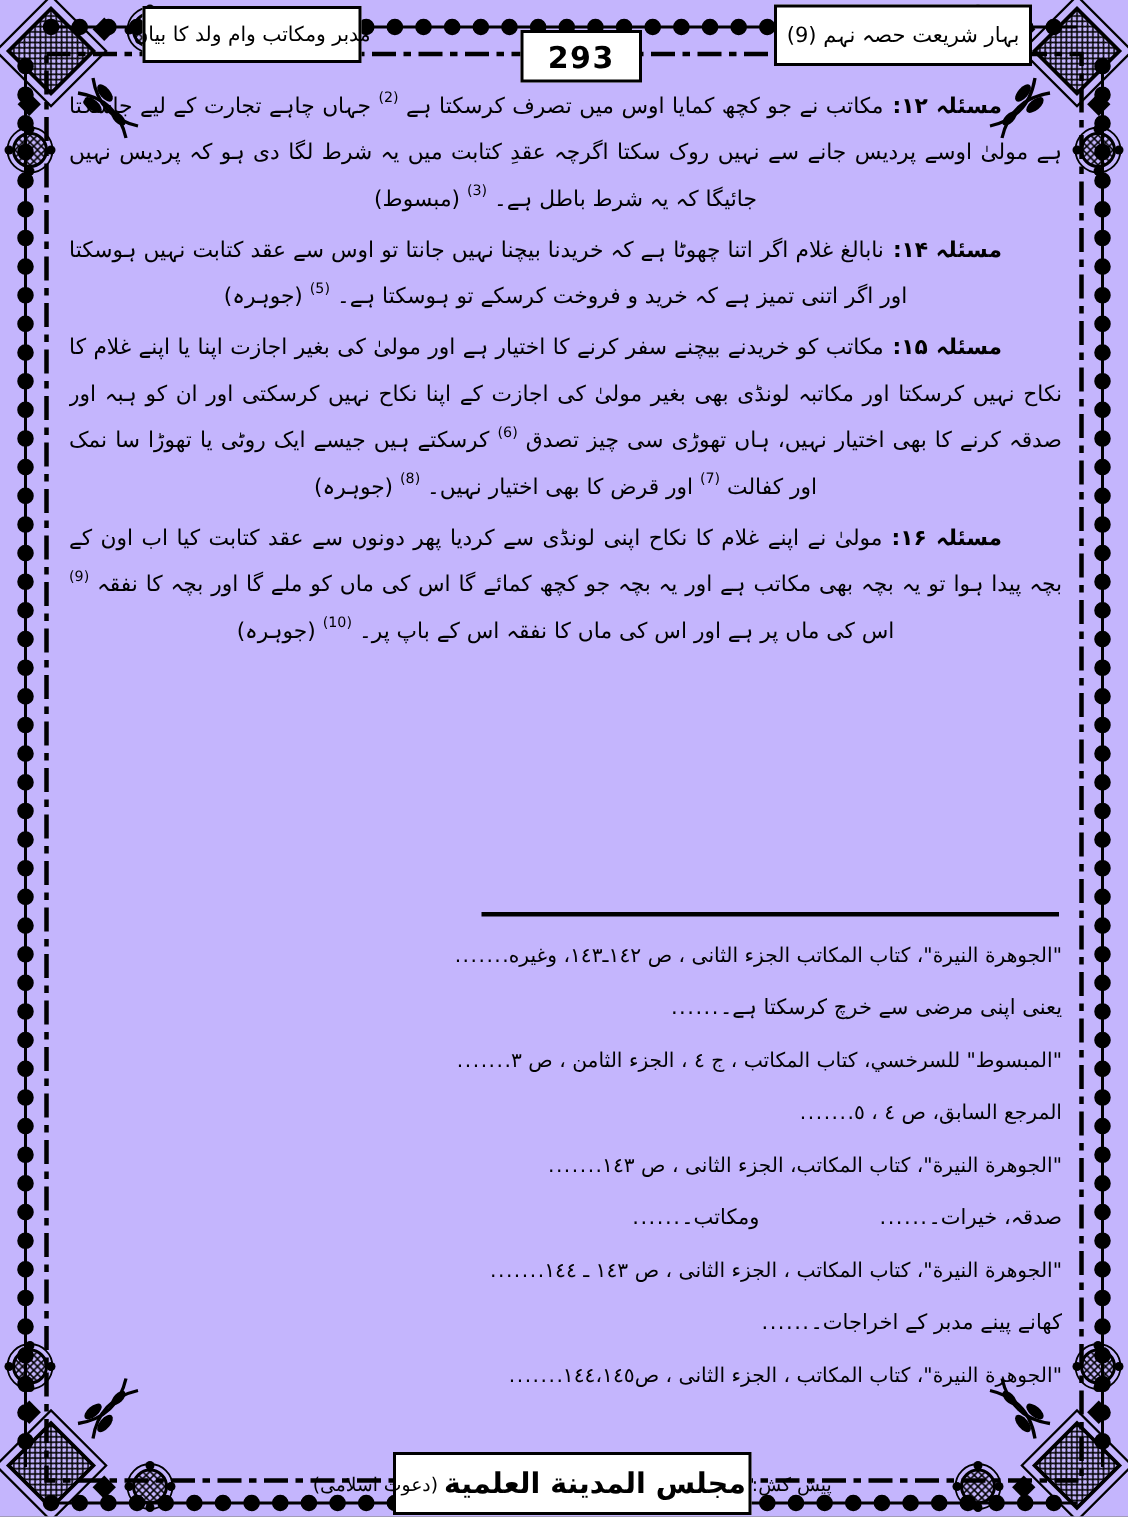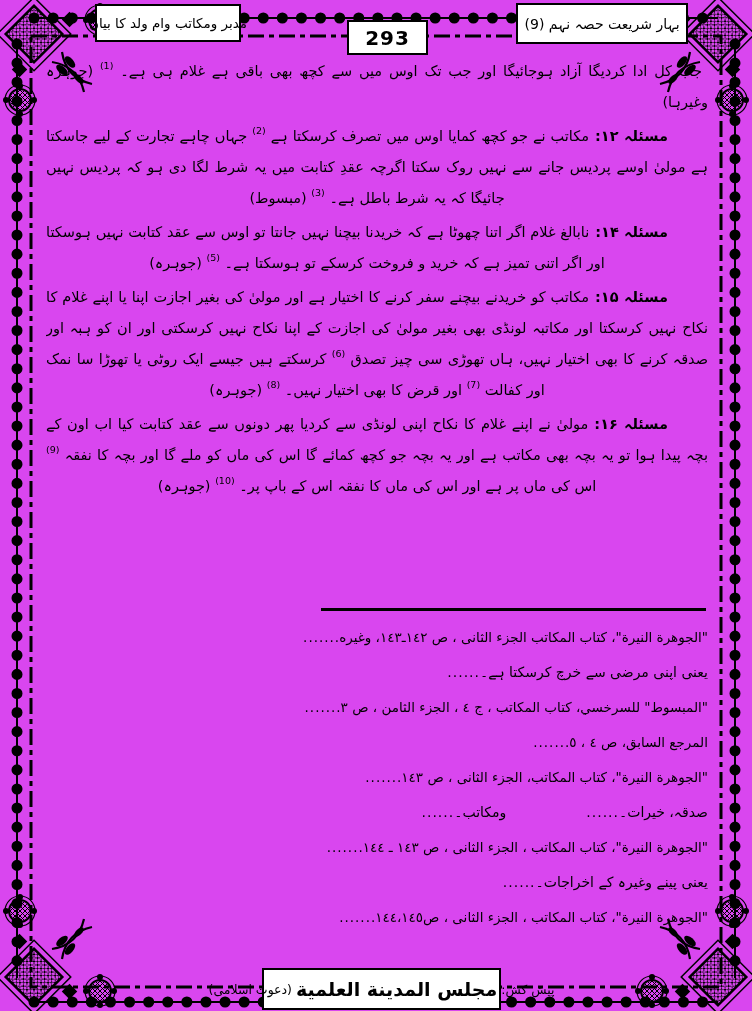--- a/index.html
+++ b/index.html
@@ -1,17 +1,17 @@
 <!DOCTYPE html>
 <html lang="ur"><head>
 <meta charset="utf-8">
 <style>
   html,body{margin:0;padding:0;background:#888;}
   .page{
-    position:relative;width:752px;height:1011px;background:#d946ef;
+    position:relative;width:752px;height:1011px;background:#c4b5fd;
     font-family:"DejaVu Sans",sans-serif;color:#000;overflow:hidden;margin:0 auto;
   }
   
   .frame{position:absolute;inset:0;z-index:1;}
   .beads{stroke:#000;stroke-width:11;stroke-linecap:round;stroke-dasharray:0.1 19;}
   .chainline{stroke:#000;stroke-width:2;}
   .dashdot{fill:none;stroke:#000;stroke-width:3;stroke-dasharray:16 5 5 5;}
   
   .hbox{
     position:absolute;background:#fff;border:2.5px solid #000;z-index:3;
@@ -103,21 +103,20 @@
     <span>مدبر ومکاتب وام ولد کا بیان</span>
   </div>
   <div class="hbox box-page">
     <span>293</span>
   </div>
   <div class="hbox box-book">
     <span>بہار شریعت حصہ نہم (9)</span>
   </div>
 
   <div class="content">
-    <p class="para first"><b class="m-label"></b><span>جب کل ادا کردیگا آزاد ہوجائیگا اور جب تک اوس میں سے کچھ بھی باقی ہے غلام ہی ہے۔ <sup>(1)</sup> (جوہرہ وغیرہا)</span></p>
     <p class="para"><b class="m-label">مسئلہ ۱۲:</b><span>مکاتب نے جو کچھ کمایا اوس میں تصرف کرسکتا ہے <sup>(2)</sup> جہاں چاہے تجارت کے لیے جاسکتا ہے مولیٰ اوسے پردیس جانے سے نہیں روک سکتا اگرچہ عقدِ کتابت میں یہ شرط لگا دی ہو کہ پردیس نہیں جائیگا کہ یہ شرط باطل ہے۔ <sup>(3)</sup> (مبسوط)</span></p>
     <p class="para"><b class="m-label">مسئلہ ۱۴:</b><span>نابالغ غلام اگر اتنا چھوٹا ہے کہ خریدنا بیچنا نہیں جانتا تو اوس سے عقد کتابت نہیں ہوسکتا اور اگر اتنی تمیز ہے کہ خرید و فروخت کرسکے تو ہوسکتا ہے۔ <sup>(5)</sup> (جوہرہ)</span></p>
     <p class="para"><b class="m-label">مسئلہ ۱۵:</b><span>مکاتب کو خریدنے بیچنے سفر کرنے کا اختیار ہے اور مولیٰ کی بغیر اجازت اپنا یا اپنے غلام کا نکاح نہیں کرسکتا اور مکاتبہ لونڈی بھی بغیر مولیٰ کی اجازت کے اپنا نکاح نہیں کرسکتی اور ان کو ہبہ اور صدقہ کرنے کا بھی اختیار نہیں، ہاں تھوڑی سی چیز تصدق <sup>(6)</sup> کرسکتے ہیں جیسے ایک روٹی یا تھوڑا سا نمک اور کفالت <sup>(7)</sup> اور قرض کا بھی اختیار نہیں۔ <sup>(8)</sup> (جوہرہ)</span></p>
     <p class="para"><b class="m-label">مسئلہ ۱۶:</b><span>مولیٰ نے اپنے غلام کا نکاح اپنی لونڈی سے کردیا پھر دونوں سے عقد کتابت کیا اب اون کے بچہ پیدا ہوا تو یہ بچہ بھی مکاتب ہے اور یہ بچہ جو کچھ کمائے گا اس کی ماں کو ملے گا اور بچہ کا نفقہ <sup>(9)</sup> اس کی ماں پر ہے اور اس کی ماں کا نفقہ اس کے باپ پر۔ <sup>(10)</sup> (جوہرہ)</span></p>
   </div>
 
   <div class="footnotes">
     <div class="fn-sep"></div>
 
     <div class="footnote">
@@ -150,21 +149,21 @@
         <span class="fn-text">ومکاتب۔</span>
         <span class="fn-dots">......</span>
       </div>
     </div>
 
     <div class="footnote">
       <span class="fn-text">"الجوهرة النيرة"، كتاب المكاتب ، الجزء الثانى ، ص ١٤٣ ـ ١٤٤.</span>
       <span class="fn-dots">......</span>
     </div>
     <div class="footnote fn-urdu">
-      <span class="fn-text">یعنی پینے وغیرہ کے اخراجات۔</span>
+      <span class="fn-text">کھانے پینے مدبر کے اخراجات۔</span>
       <span class="fn-dots">......</span>
     </div>
     <div class="footnote">
       <span class="fn-text">"الجوهرة النيرة"، كتاب المكاتب ، الجزء الثانى ، ص١٤٤،١٤٥.</span>
       <span class="fn-dots">......</span>
     </div>
   </div>
 
   <div class="hbox box-publisher">
     <span>پیش کش:</span>

